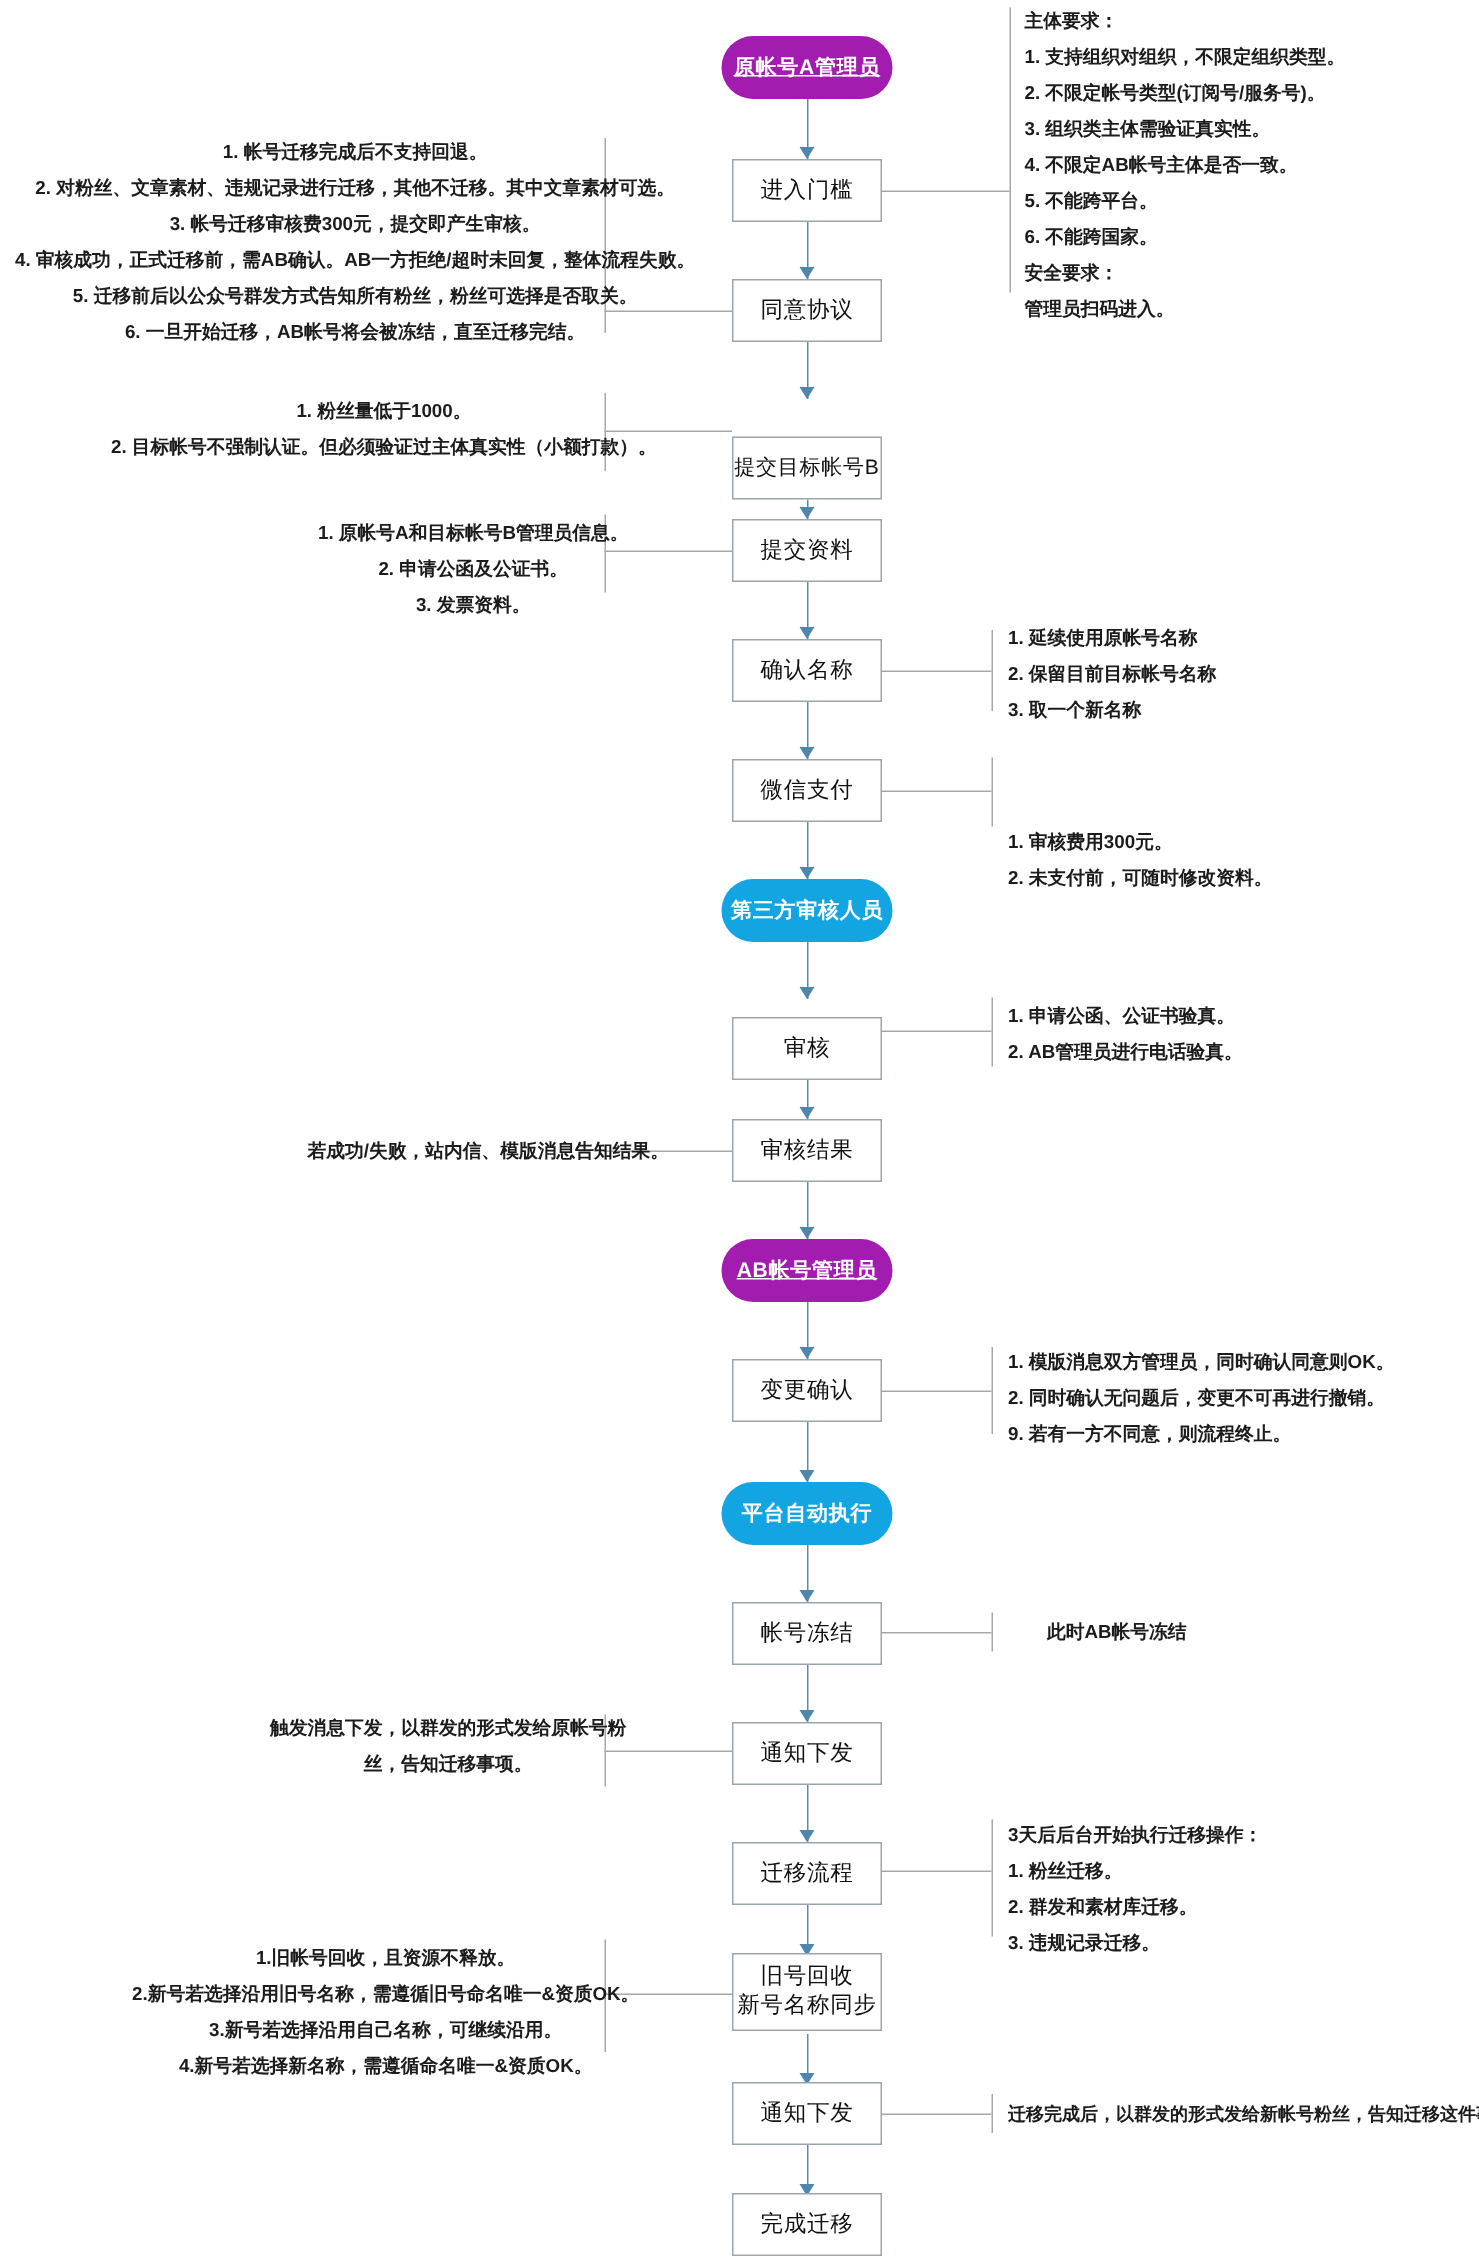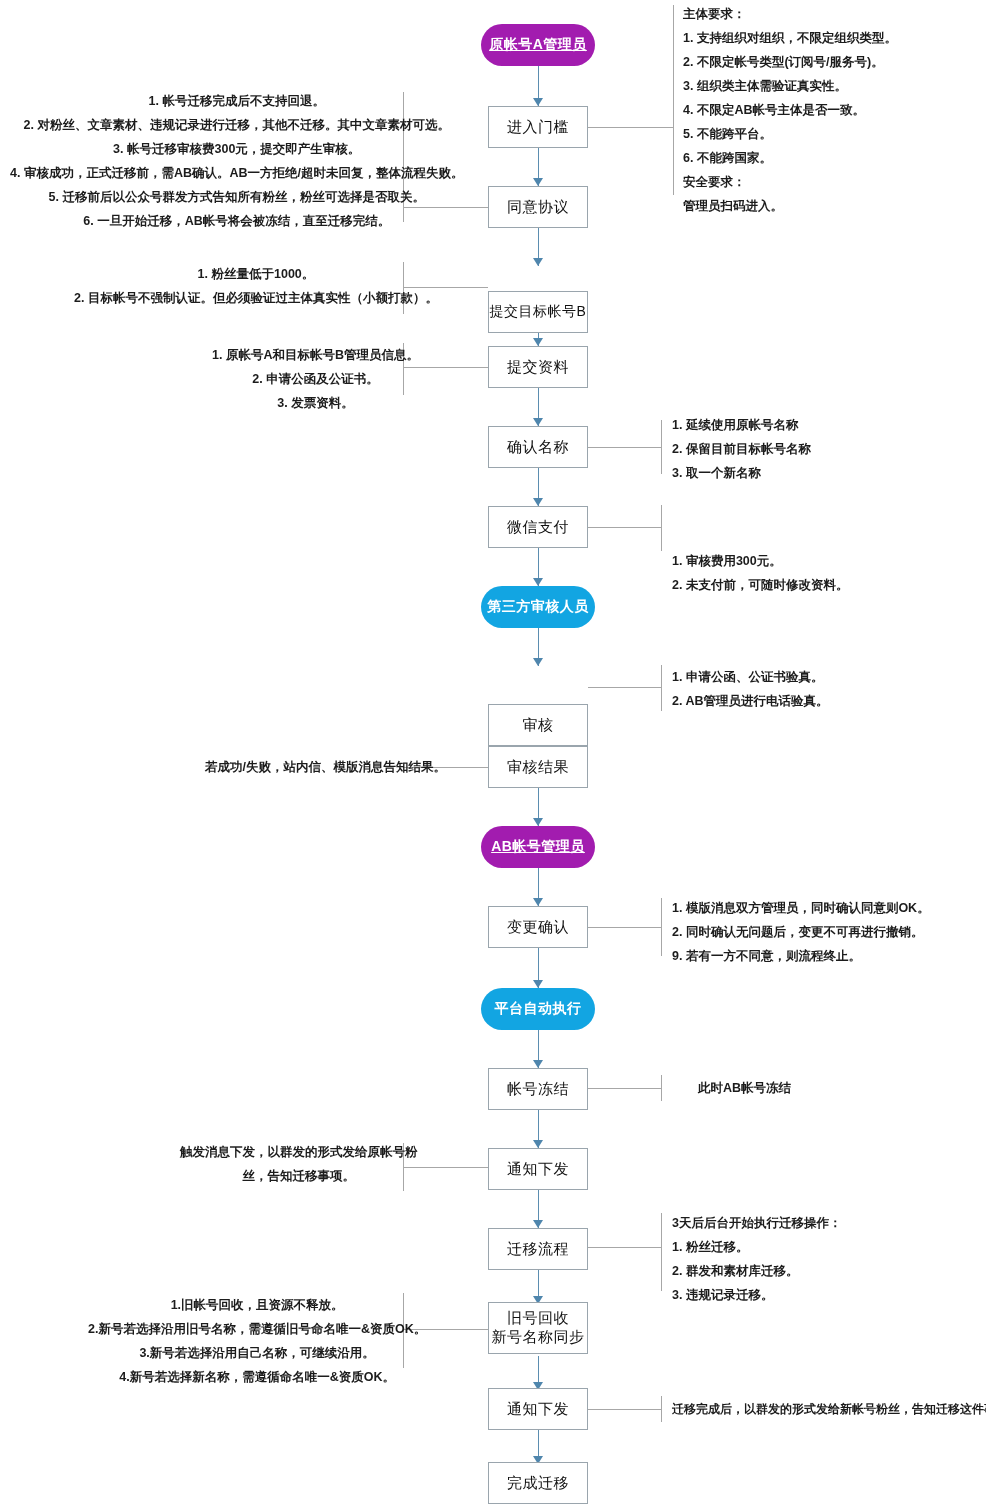--- a/index.html
+++ b/index.html
@@ -214,21 +214,21 @@
   </div>
 
   <div class="node process" style="left:488px; top:506px;">
     <span class="lbl">微信支付</span>
   </div>
 
   <div class="node terminator blue" style="left:481px; top:586px;">
     <span class="lbl">第三方审核人员</span>
   </div>
 
-  <div class="node process" style="left:488px; top:704px;">
+  <div class="node process" style="left:488px; top:678px;">
     <span class="lbl">审核</span>
   </div>
 
   <div class="node process" style="left:488px; top:746px;">
     <span class="lbl">审核结果</span>
   </div>
 
   <div class="node terminator green" style="left:481px; top:826px;">
     <span class="lbl">AB帐号管理员</span>
   </div>

